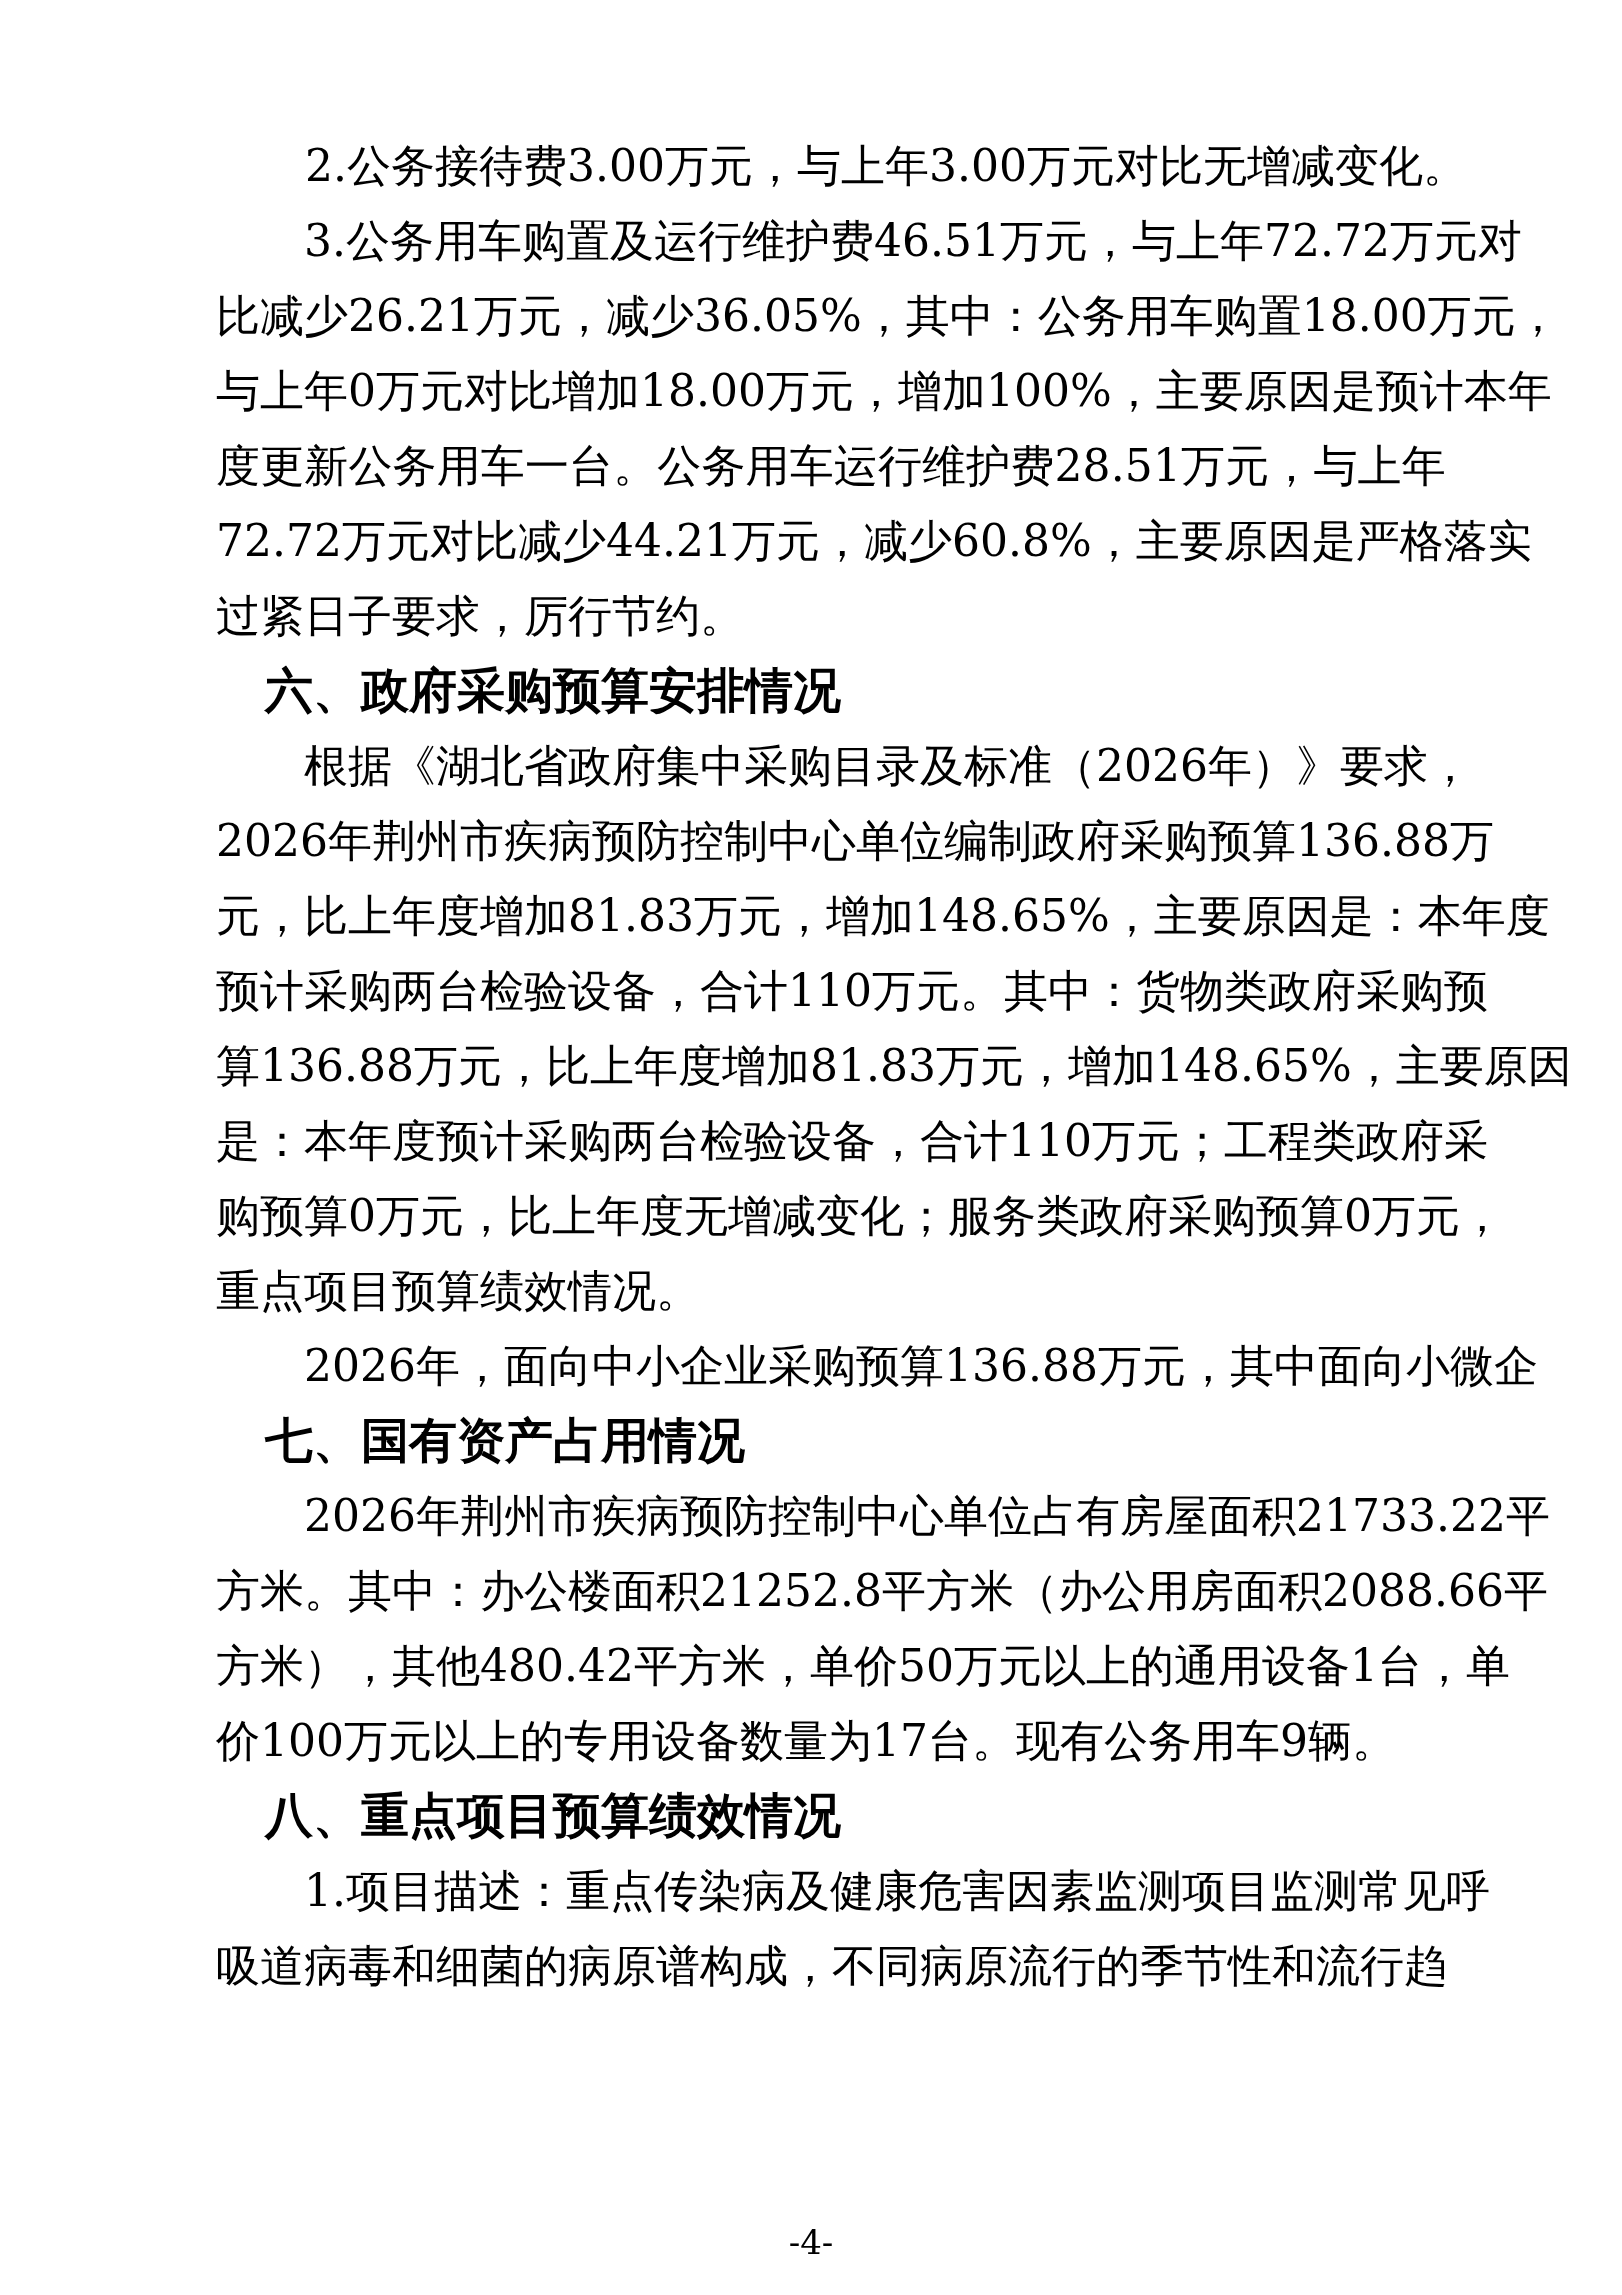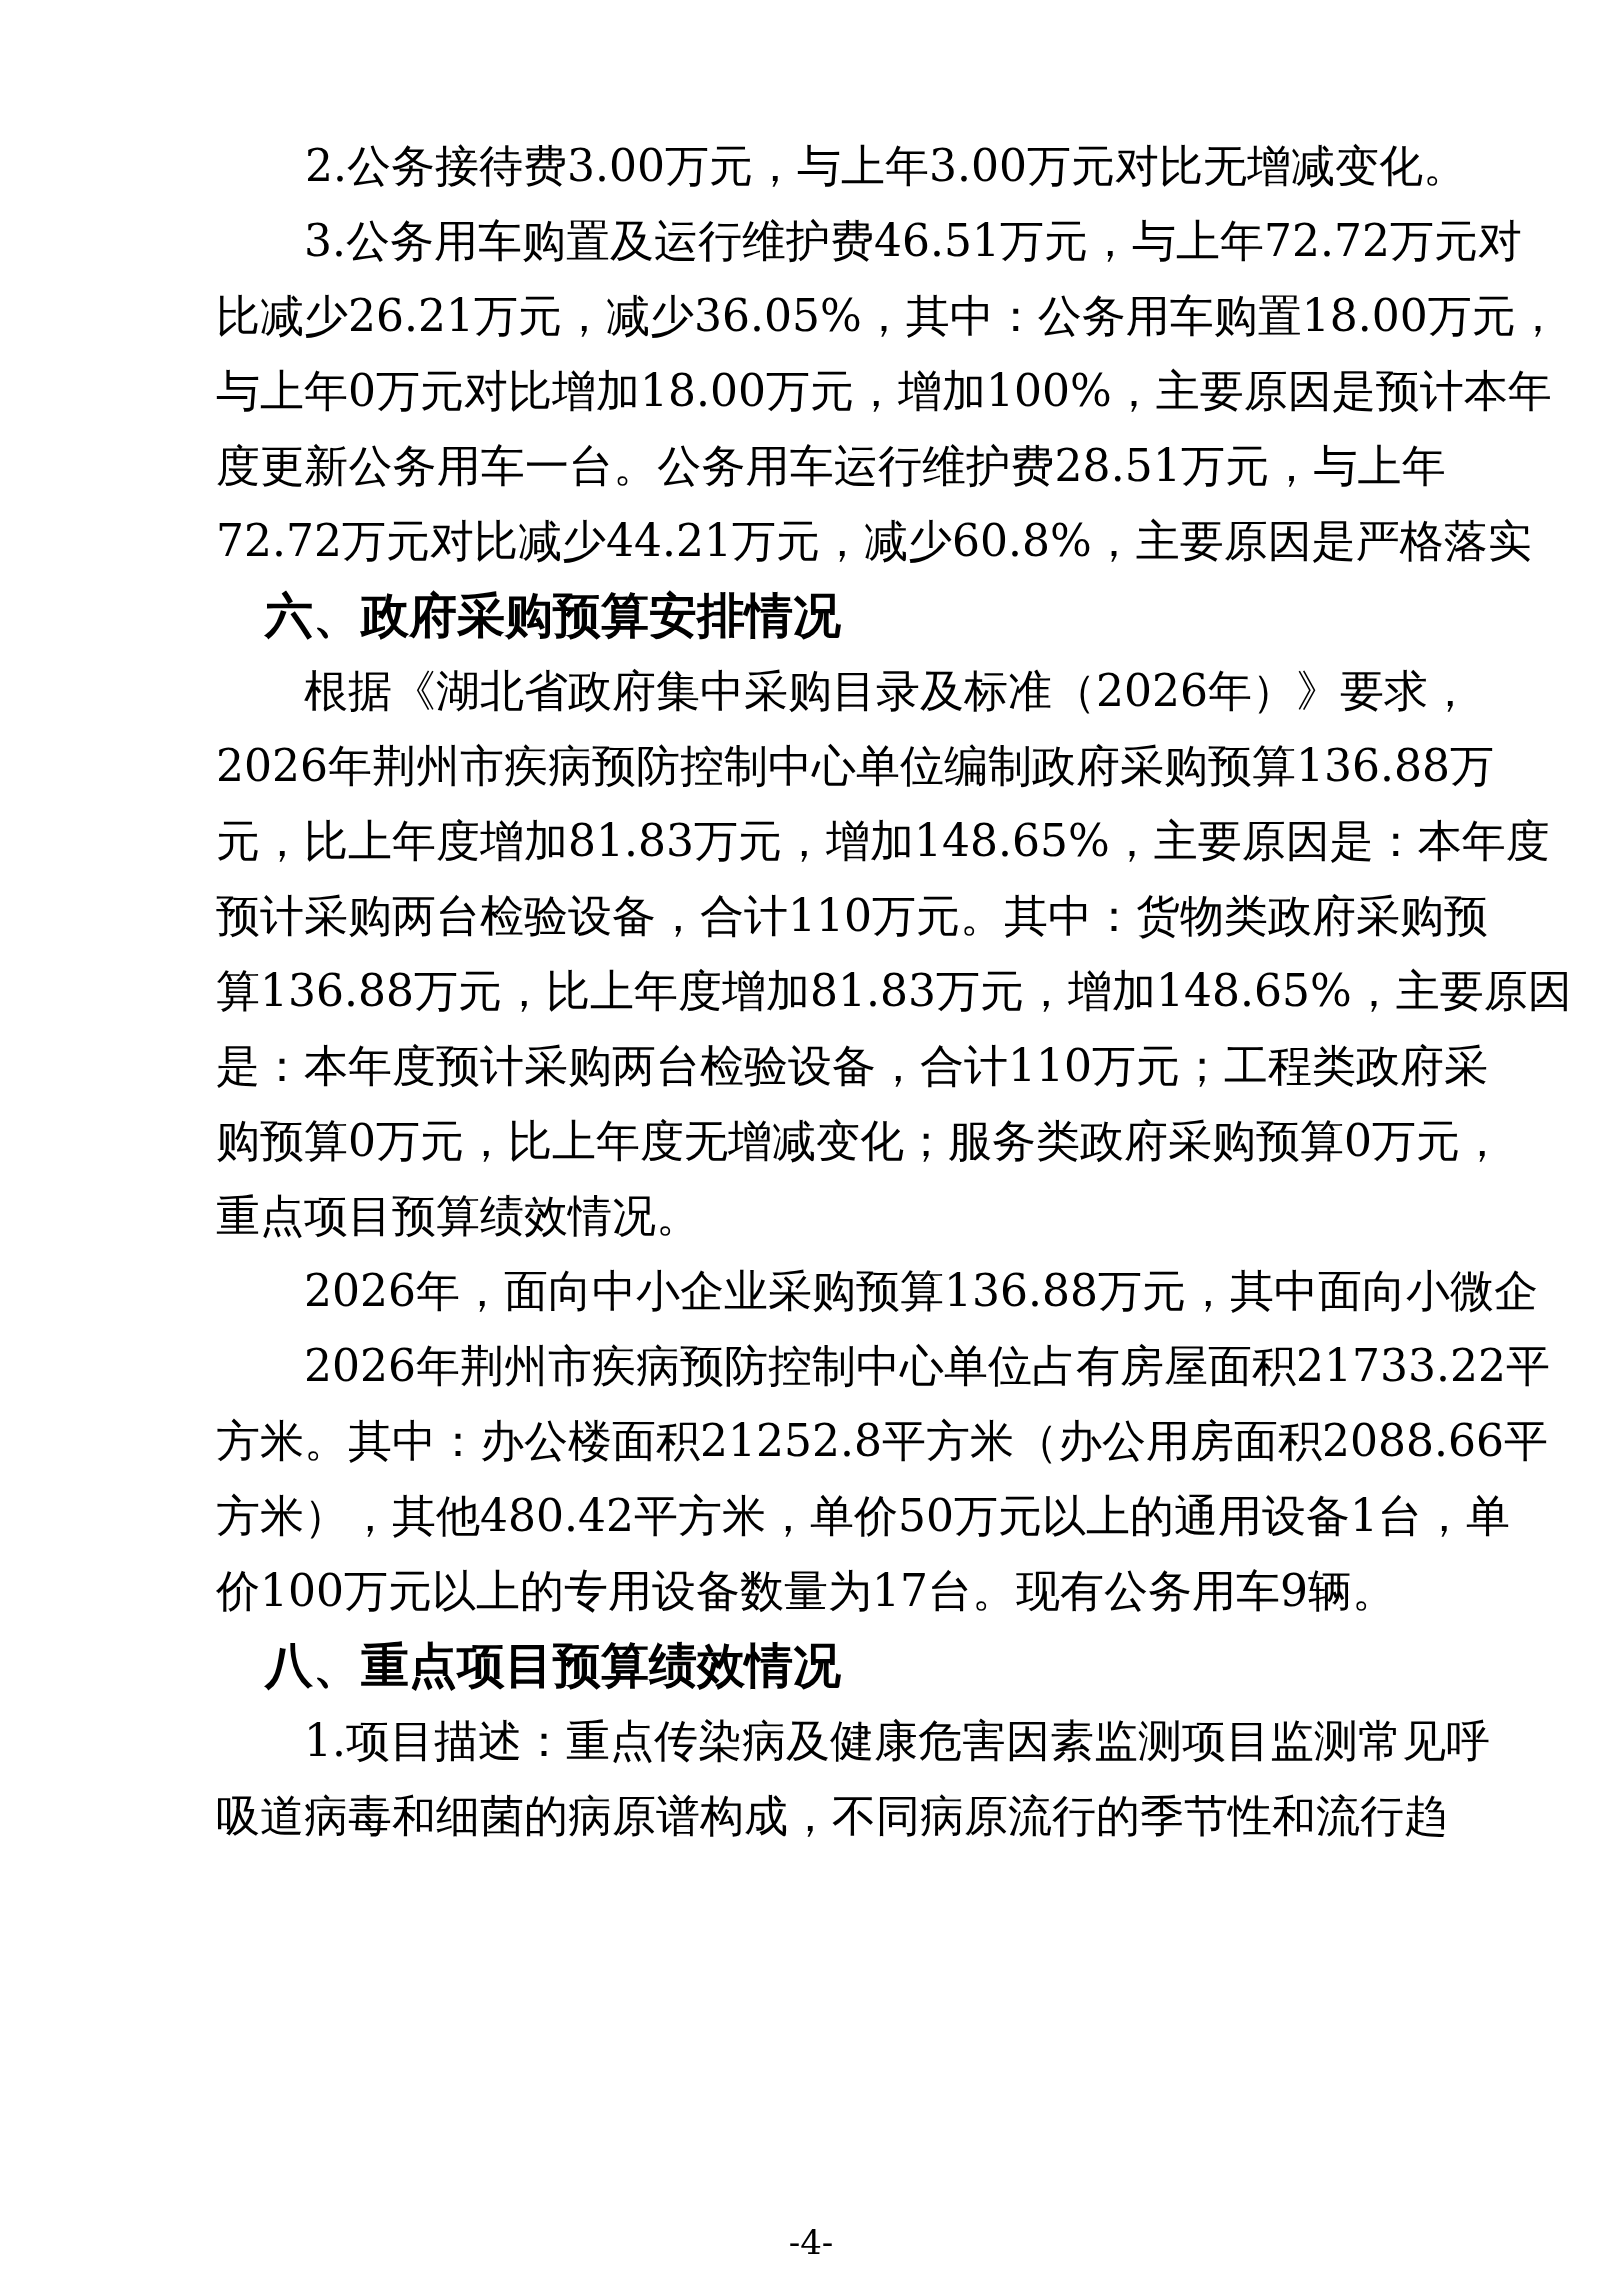--- a/index.html
+++ b/index.html
@@ -277,20 +277,21 @@
           <span>主</span>
           <span>要</span>
           <span>原</span>
           <span>因</span>
           <span>是</span>
           <span>严</span>
           <span>格</span>
           <span>落</span>
           <span>实</span>
         </div>
+        <div class="line last">过紧日子要求，厉行节约。</div>
       </div>
       <div class="heading">六、政府采购预算安排情况</div>
       <div class="para">
         <div class="line just">
           <span>　</span>
           <span>　</span>
           <span>根</span>
           <span>据</span>
           <span>《</span>
           <span>湖</span>
@@ -560,20 +561,21 @@
           <span>，</span>
           <span>其</span>
           <span>中</span>
           <span>面</span>
           <span>向</span>
           <span>小</span>
           <span>微</span>
           <span>企</span>
         </div>
       </div>
+      <div class="heading">七、国有资产占用情况</div>
       <div class="para">
         <div class="line just">
           <span>　</span>
           <span>　</span>
           <span>2</span>
           <span>0</span>
           <span>2</span>
           <span>6</span>
           <span>年</span>
           <span>荆</span>

